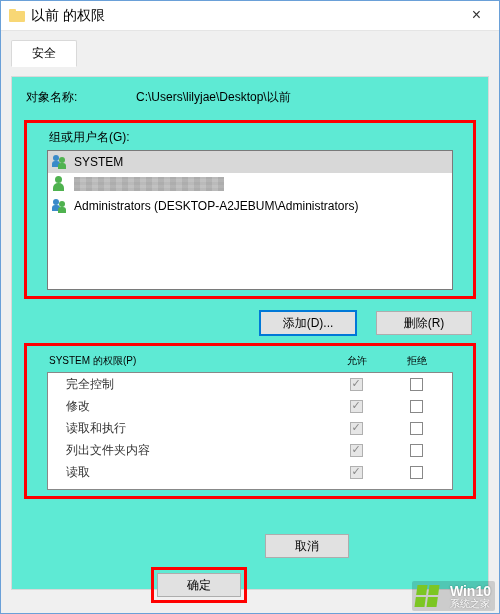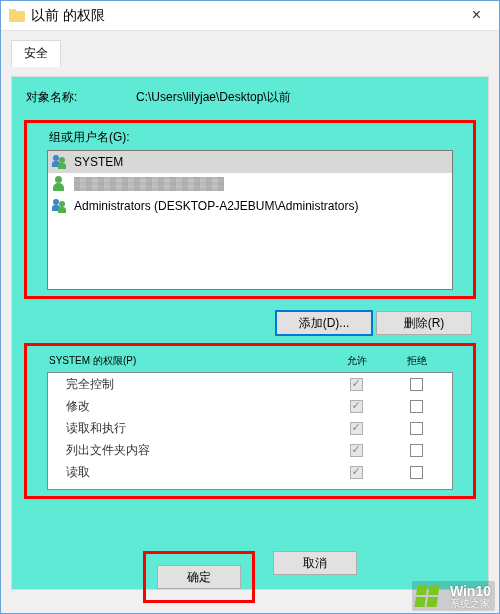--- a/index.html
+++ b/index.html
@@ -65,21 +65,21 @@
   }
   .tabs-area {
     padding: 8px 10px 0 10px;
     background: #f0f0f0;
   }
   .tab {
     display: inline-block;
     background: #fff;
     border: 1px solid #d9d9d9;
     border-bottom: 1px solid #fff;
-    padding: 4px 12px;
+    padding: 4px 20px;
     font-size: 12px;
     position: relative;
     top: 1px;
     border-radius: 2px 2px 0 0;
   }
   .tab-body {
     background: #5eead4;
     border: 1px solid #d9d9d9;
     margin: 10px 10px;
     padding: 12px 12px 8px 12px;
@@ -153,21 +153,21 @@
     width:150px; height:14px;
     background:
       repeating-linear-gradient(90deg,#d0d0d0 0 6px,#e0e0e0 6px 12px),
       repeating-linear-gradient(0deg,#d4d4d4 0 3px,#dcdcdc 3px 6px);
     background-blend-mode: multiply;
     vertical-align: middle;
   }
   .btn-row {
     display:flex;
     justify-content:flex-end;
-    gap:4px;
+    gap:20px;
     padding: 6px 4px 8px 0;
   }
   .btn {
     min-width: 96px;
     height: 24px;
     background: #e1e1e1;
     border: 1px solid #adadad;
     font-size: 12px;
     font-family: inherit;
     padding: 0 10px;
@@ -221,22 +221,23 @@
   .dialog-btns {
     position:absolute;
     bottom:10px;
     left:0; right:0;
     display:flex;
     justify-content:center;
     gap:18px;
   }
   .dialog-btns .btn { min-width: 84px; }
   .ok-red-wrap {
-    padding:11px;
+    padding:3px;
     border:3px solid #ff0000;
+    margin-top:33px;
   }
   .watermark {
     position:absolute;
     right:4px; bottom:2px;
     display:flex;
     align-items:center;
     gap:12px;
     color:#fff;
     font-size:14px;
     font-weight:bold;

